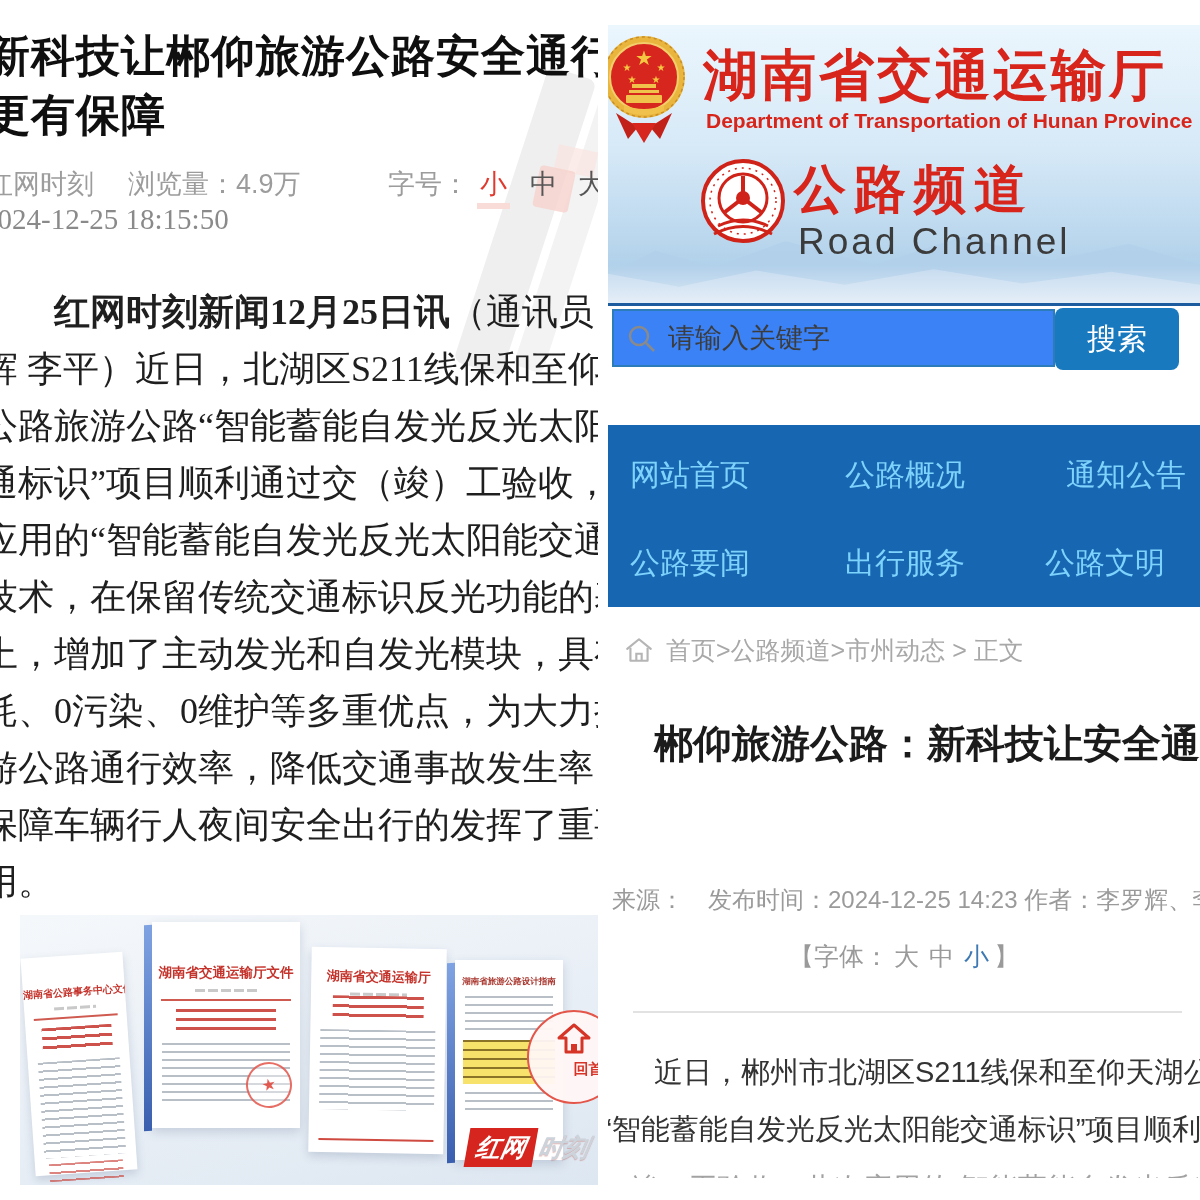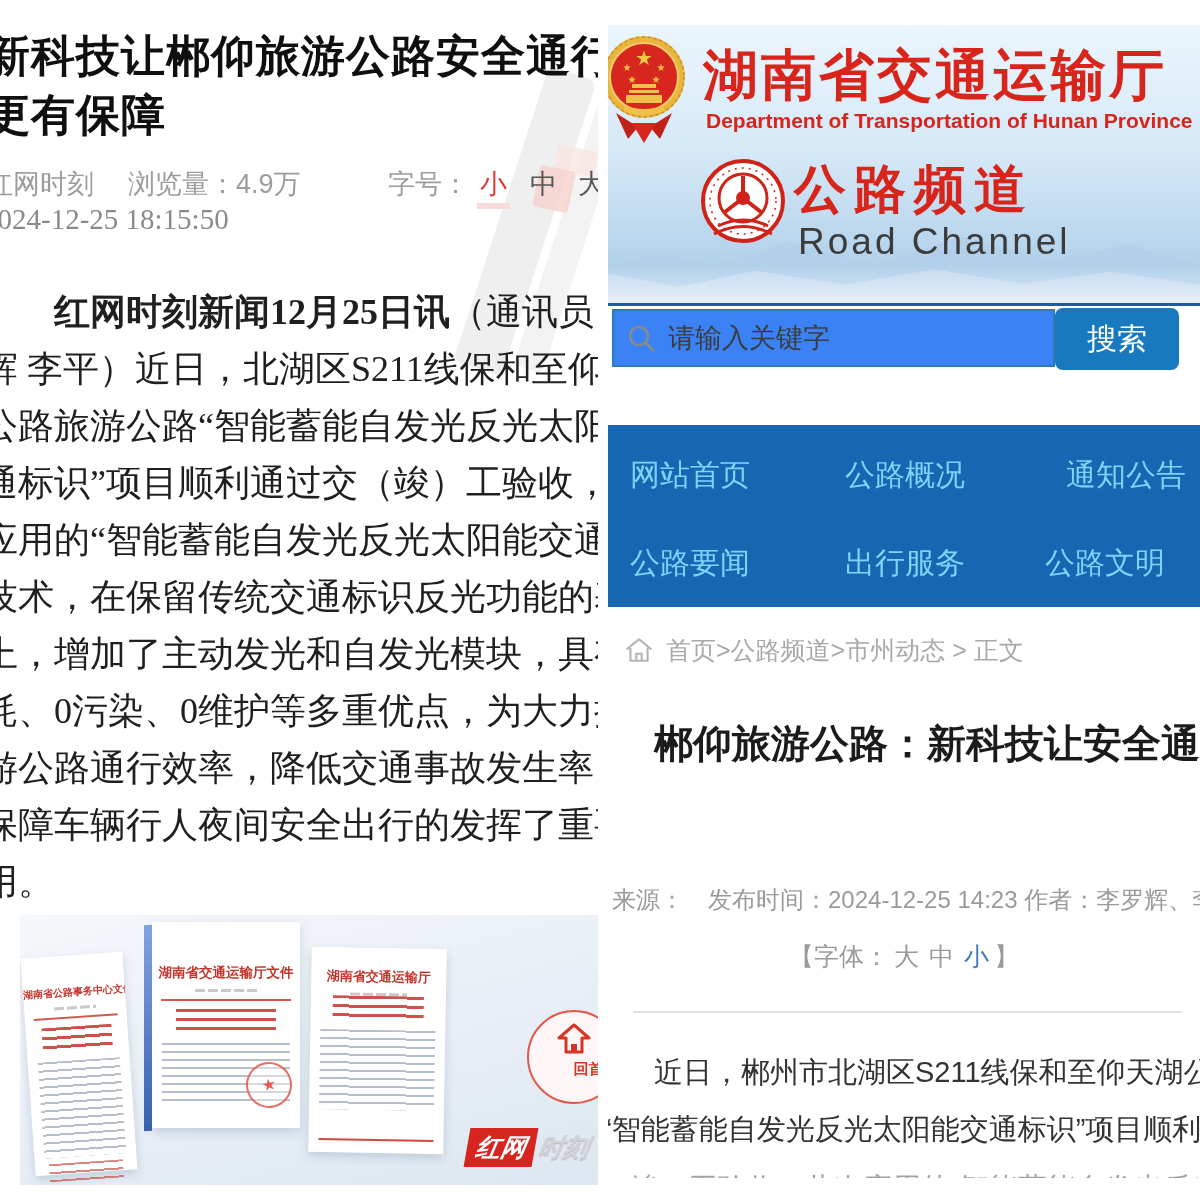--- a/index.html
+++ b/index.html
@@ -177,20 +177,27 @@
         <div class="d-lines"></div>
         <div class="seal">★</div>
       </div>
       <div class="doc doc3">
         <div class="d-title">湖南省交通运输厅</div>
         <div class="d-sub"></div>
         <div class="d-redblock"></div>
         <div class="d-lines"></div>
         <div class="d-rule-b"></div>
       </div>
+      <div class="doc doc4">
+        <div class="spine"></div>
+        <div class="d-title">湖南省旅游公路设计指南</div>
+        <div class="d-lines"></div>
+        <div class="d-highlight"></div>
+        <div class="d-lines" style="height:24px"></div>
+      </div>
 
       <div class="home-circle">
         <svg width="36" height="32" viewBox="0 0 36 32" style="margin-top:11px">
           <path d="M18 2 L33 15 H26 V29 H10 V15 H3 Z" fill="none" stroke="#d63427" stroke-width="3" stroke-linejoin="round"></path>
           <rect x="15" y="21" width="6" height="8" fill="#d63427"></rect>
         </svg>
         <div class="hc-label">回首页</div>
       </div>
 
       <div class="rednet-logo">

